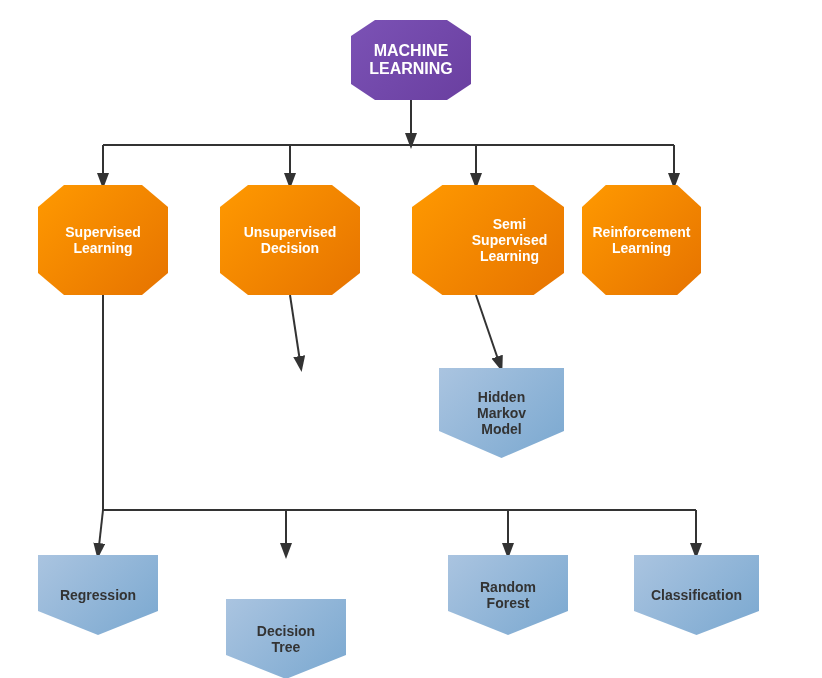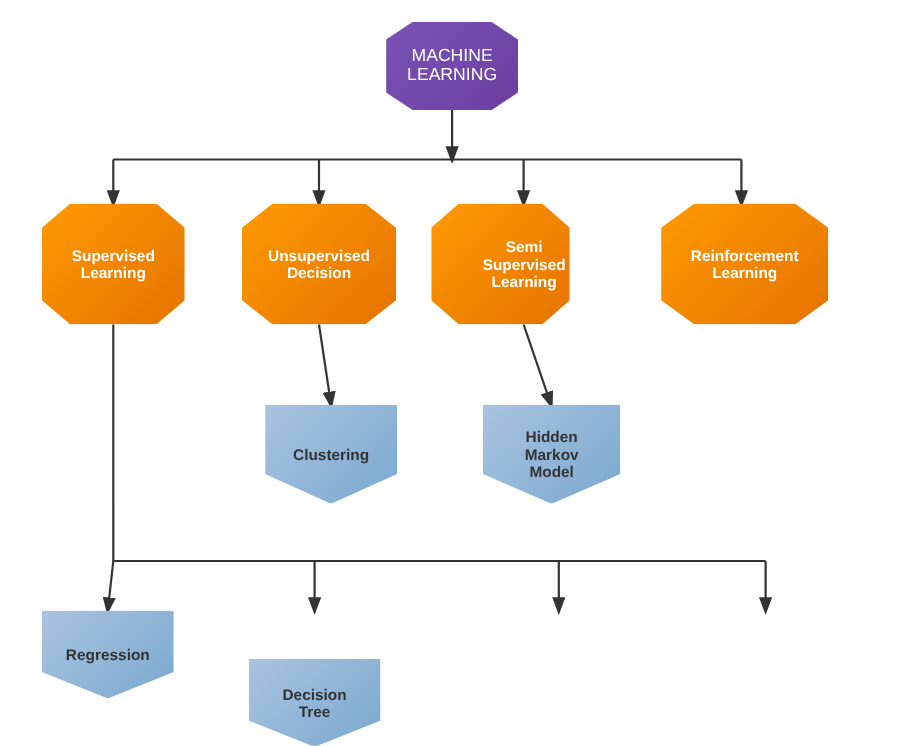--- a/index.html
+++ b/index.html
@@ -44,21 +44,21 @@
     
     .chevron-down {
       clip-path: polygon(0% 0%, 100% 0%, 100% 70%, 50% 100%, 0% 70%);
     }
 
     
     .node-root {
       background: linear-gradient(135deg, #7b52b5, #6a3fa0);
       color: white;
       font-size: 16px;
-      font-weight: normal;
+      font-weight: bold;
       width: 120px;
       height: 80px;
       left: 351px;
       top: 20px;
     }
 
     
     .node-orange {
       background: linear-gradient(135deg, #ff9900, #e67300);
       color: white;
@@ -82,30 +82,30 @@
       left: 38px;
       top: 185px;
     }
     .node-unsupervised {
       width: 140px;
       height: 110px;
       left: 220px;
       top: 185px;
     }
     .node-semi {
-      width: 126px;
-      height: 110px;
-      left: 392px;
+      width: 152px;
+      height: 110px;
+      left: 412px;
       top: 185px;
       padding-left: 43px;
     }
     .node-reinforcement {
-      width: 152px;
-      height: 110px;
-      left: 601px;
+      width: 119px;
+      height: 110px;
+      left: 582px;
       top: 185px;
     }
 
     
     .node-clustering {
       width: 120px;
       height: 90px;
       left: 241px;
       top: 368px;
     }
@@ -195,30 +195,34 @@
   <div class="node node-orange node-semi octagon">
     <span style="white-space:pre-line;">Semi
 Supervised
 Learning</span>
   </div>
   <div class="node node-orange node-reinforcement octagon">
     <span style="white-space:pre-line;">Reinforcement
 Learning</span>
   </div>
 
-  <div class="node node-blue node-clustering chevron-down">
-    <span style="white-space:pre-line;">Clustering</span>
-  </div>
   <div class="node node-blue node-hmm chevron-down">
     <span style="white-space:pre-line;">Hidden
 Markov
 Model</span>
   </div>
 
   <div class="node node-blue node-regression chevron-down">
     <span style="white-space:pre-line;">Regression</span>
   </div>
   <div class="node node-blue node-decision chevron-down">
     <span style="white-space:pre-line;">Decision
 Tree</span>
   </div>
+  <div class="node node-blue node-random chevron-down">
+    <span style="white-space:pre-line;">Random
+Forest</span>
+  </div>
+  <div class="node node-blue node-classification chevron-down">
+    <span style="white-space:pre-line;">Classification</span>
+  </div>
 
 </div>
 
 </body></html>

